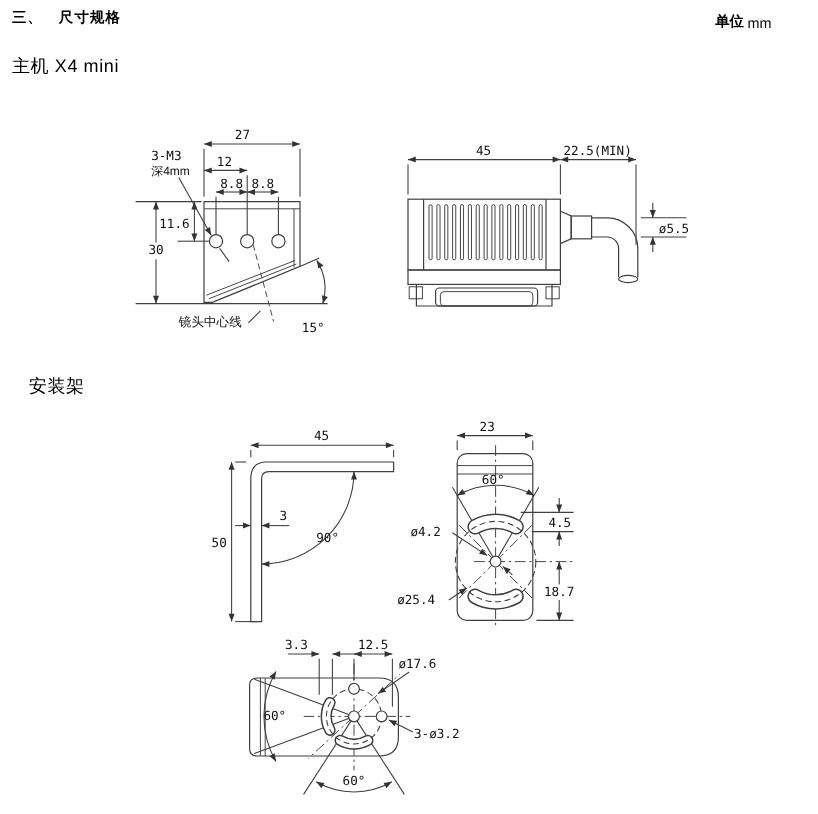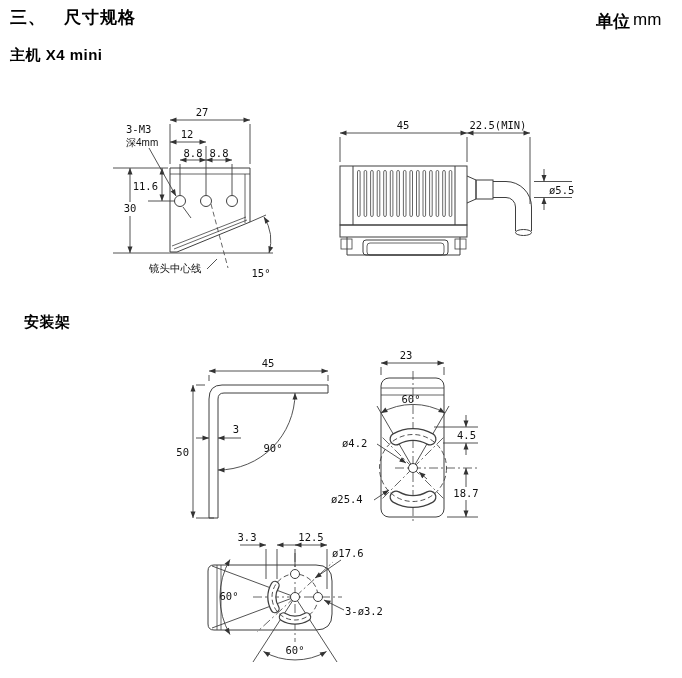--- a/index.html
+++ b/index.html
@@ -1,20 +1,20 @@
 <!DOCTYPE html>
 <html><head>
 <meta charset="utf-8">
 <style>
   html,body{margin:0;padding:0;background:#fff;}
   .page{position:relative;width:682px;height:678px;background:#fff;overflow:hidden;
         font-family:"Liberation Sans","DejaVu Sans",sans-serif;color:#000;}
-  .h-title{position:absolute;left:10px;top:6px;font-size:17px;font-weight:bold;letter-spacing:1px;}
-  .h-sub{position:absolute;font-size:15px;font-weight:bold;letter-spacing:0.5px;}
-  .unit{position:absolute;left:596px;top:10px;font-size:17px;display:flex;gap:3px;align-items:flex-start;}
+  .h-title{position:absolute;left:10px;top:6px;font-size:12px;font-weight:bold;letter-spacing:1px;}
+  .h-sub{position:absolute;font-size:15px;font-weight:normal;letter-spacing:0.5px;}
+  .unit{position:absolute;left:596px;top:10px;font-size:12px;display:flex;gap:3px;align-items:center;}
   .unit-label{font-weight:bold;}
   .drawing{position:absolute;}
   .ln{stroke:#3f3f3f;stroke-width:1;fill:none;}
   .dimln{stroke:#3f3f3f;stroke-width:0.9;fill:none;}
   .thin{stroke-width:0.8;}
   .fill-w{fill:#fff;}
   .dash{stroke-dasharray:5 3;}
   .dashdot{stroke-dasharray:9 3 2 3;stroke-width:0.8;}
   .slot-outer{stroke:#3f3f3f;stroke-width:13;fill:none;stroke-linecap:round;}
   .slot-inner{stroke:#fff;stroke-width:10.5;fill:none;stroke-linecap:round;}

